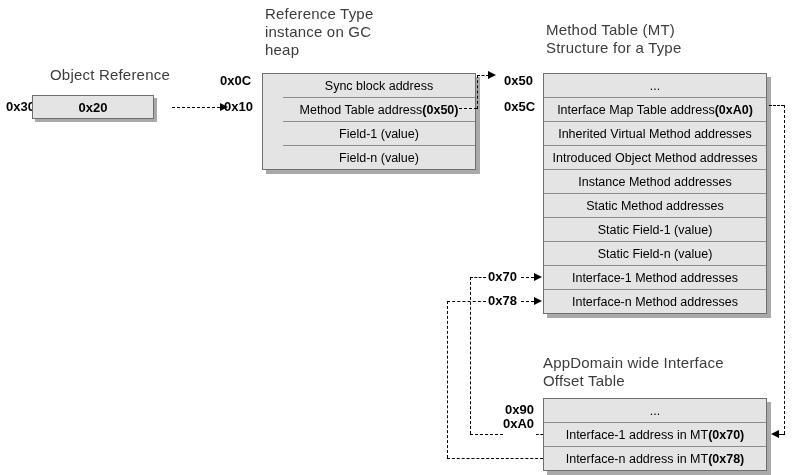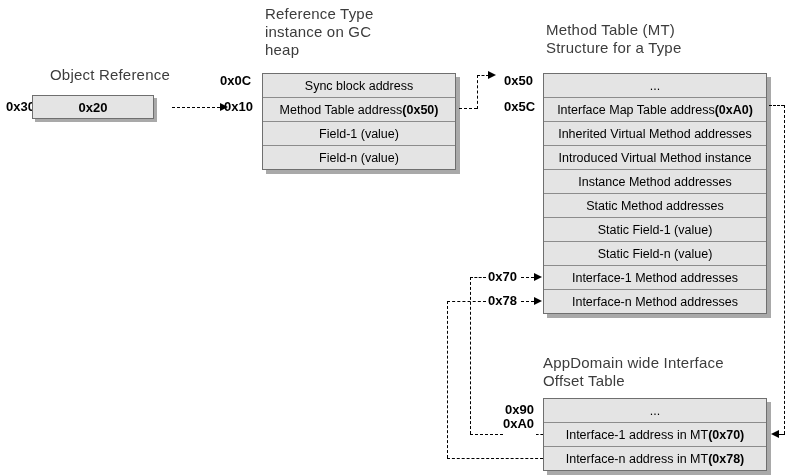--- a/index.html
+++ b/index.html
@@ -47,21 +47,21 @@
   <div class="objbox" style="left:32px;top:95px;width:120px;height:22px;">0x20</div>
 
   <div class="dash-h" style="left:172px;top:107px;width:48px;"></div>
   <div class="arr-r" style="left:220px;top:103px;"></div>
   <div class="addr" style="left:220px;top:74px;">0x0C</div>
   <div class="addr" style="left:224px;top:100px;">0x10</div>
 
   <div class="title" style="left:265px;top:5px;">Reference Type
 instance on GC
 heap</div>
-  <div class="tbl" style="left:262px;top:73px;width:192px;">
+  <div class="tbl" style="left:262px;top:73px;width:192px;padding-left:20px;">
     <div class="row">
         <span>Sync block address</span>
         <span class="b"></span>
       </div>
     <div class="row">
         <span>Method Table address </span>
         <span class="b">(0x50)</span>
       </div>
     <div class="row">
         <span>Field-1 (value)</span>
@@ -89,21 +89,21 @@
       </div>
     <div class="row">
         <span>Interface Map Table address </span>
         <span class="b">(0xA0)</span>
       </div>
     <div class="row">
         <span>Inherited Virtual Method addresses</span>
         <span class="b"></span>
       </div>
     <div class="row">
-        <span>Introduced Virtual Method instance</span>
+        <span>Introduced Object Method addresses</span>
         <span class="b"></span>
       </div>
     <div class="row">
         <span>Instance Method addresses</span>
         <span class="b"></span>
       </div>
     <div class="row">
         <span>Static Method addresses</span>
         <span class="b"></span>
       </div>

